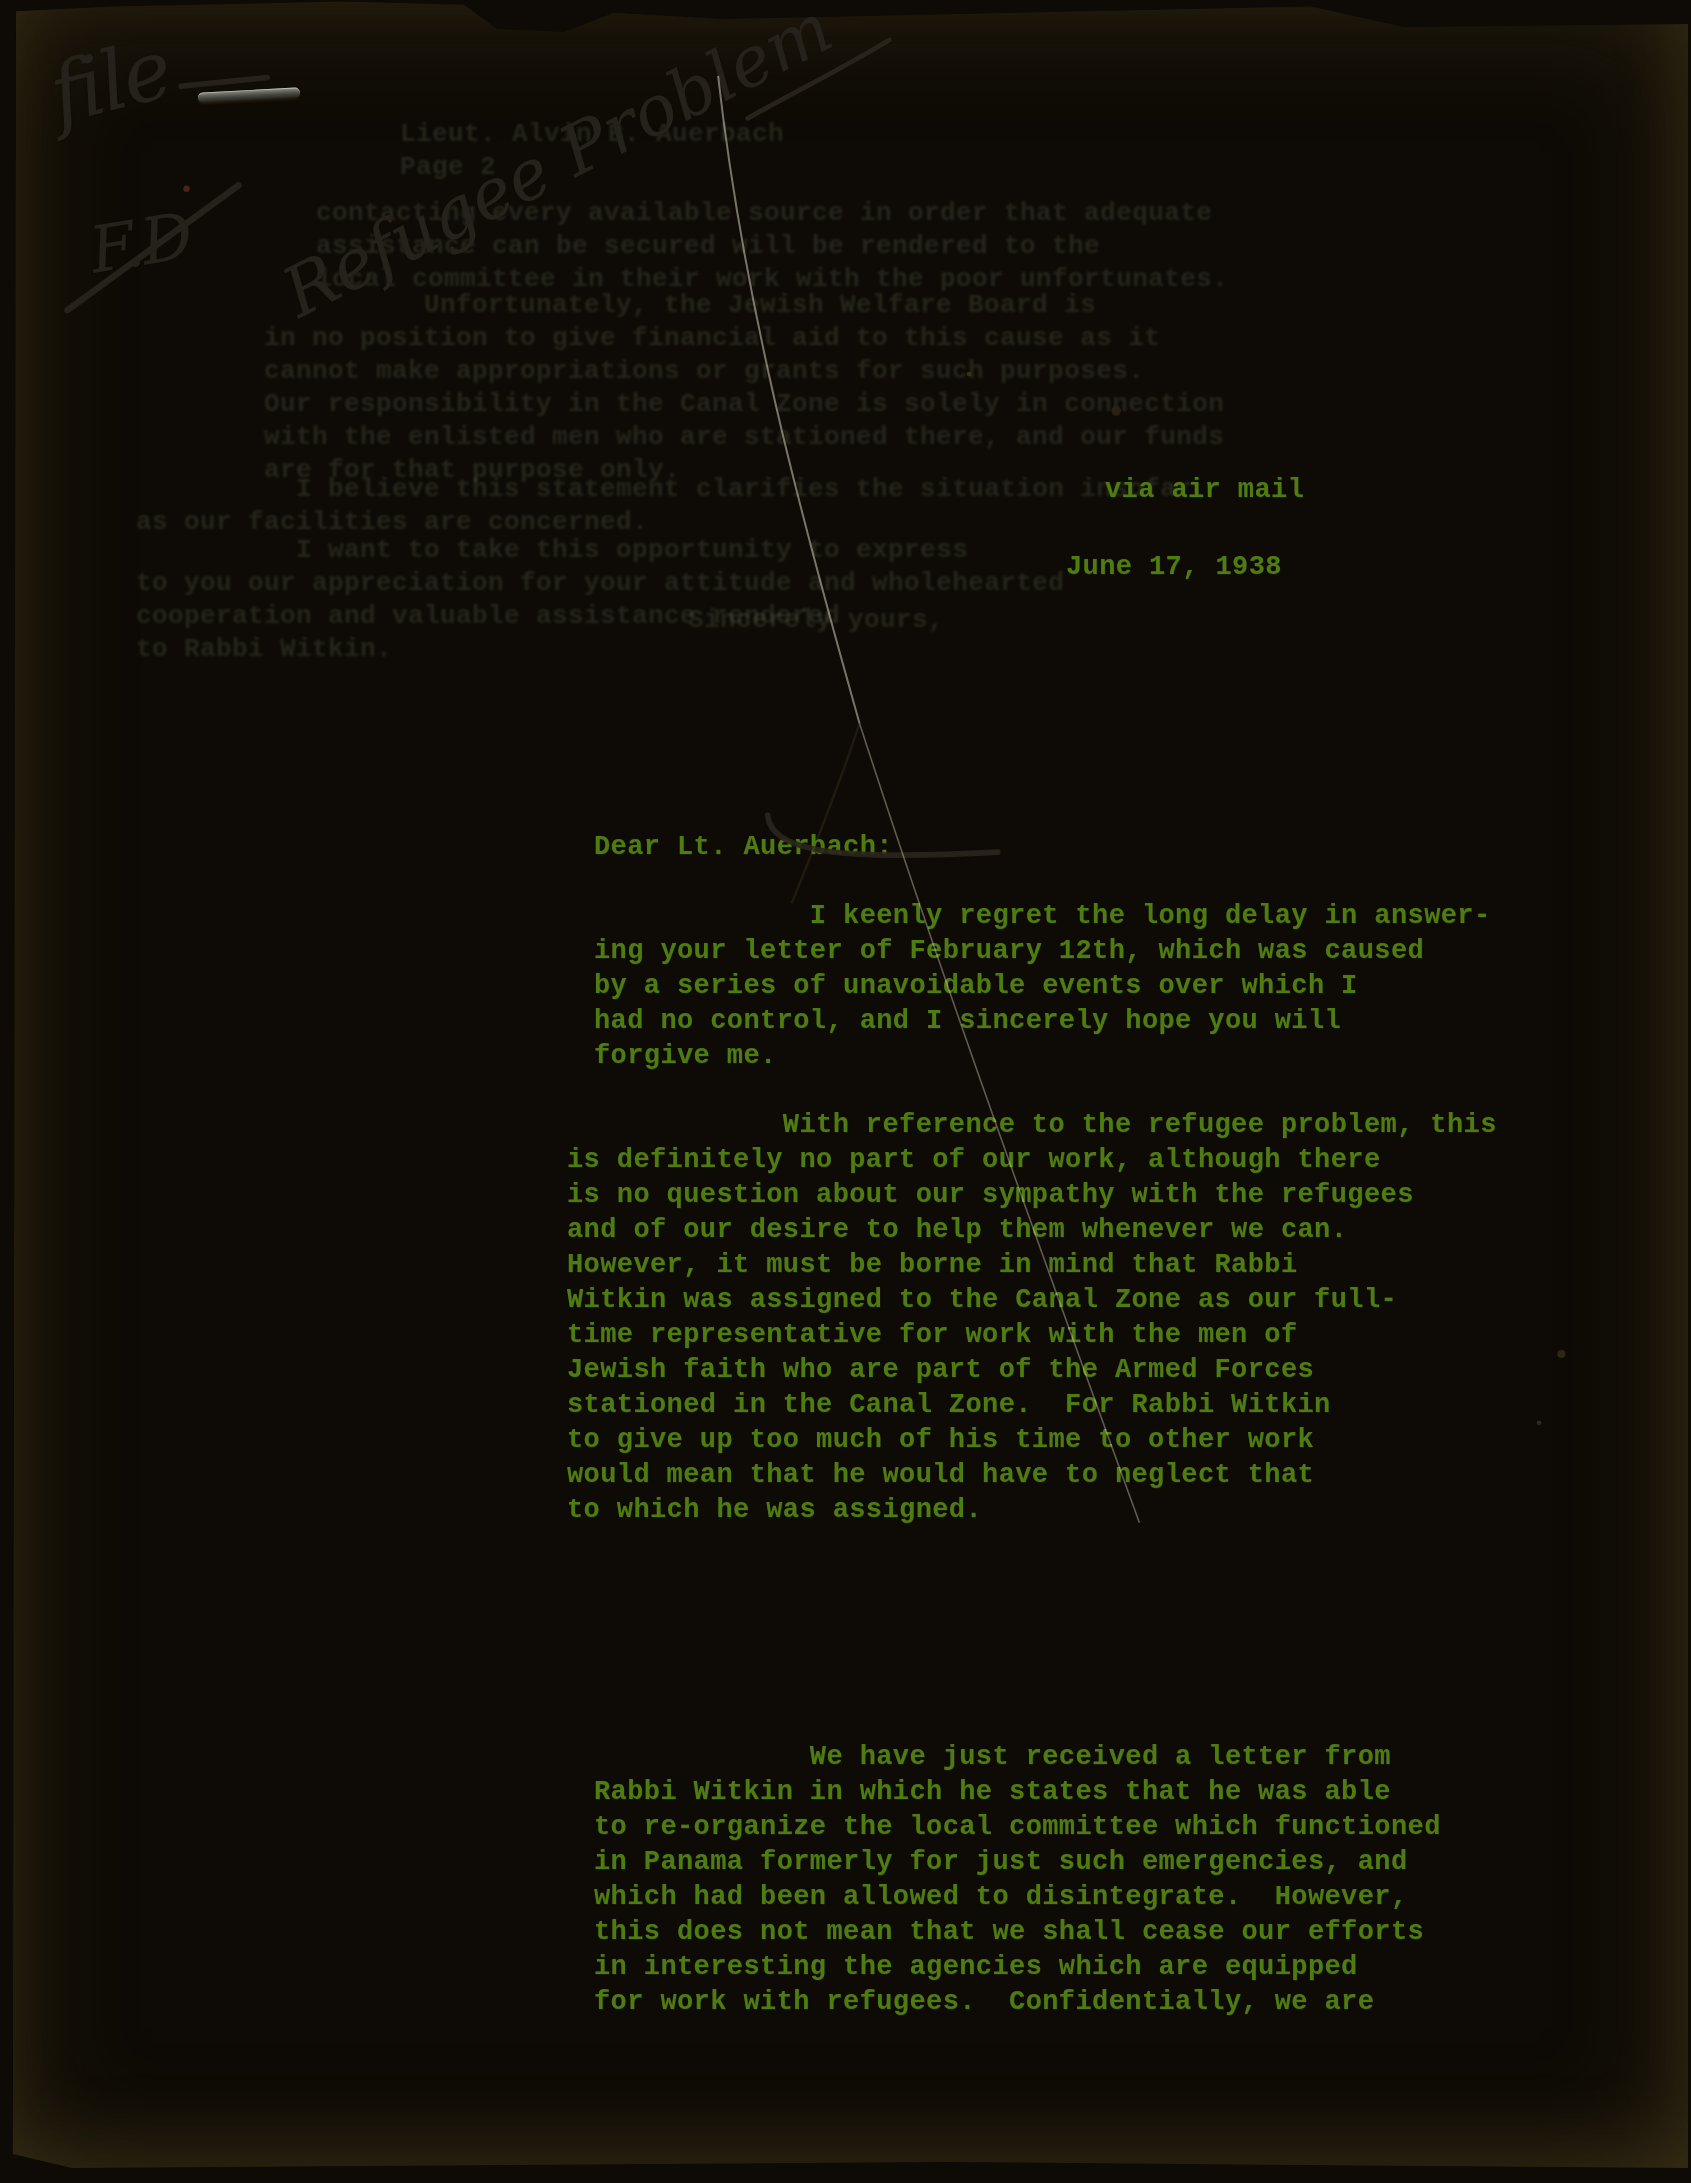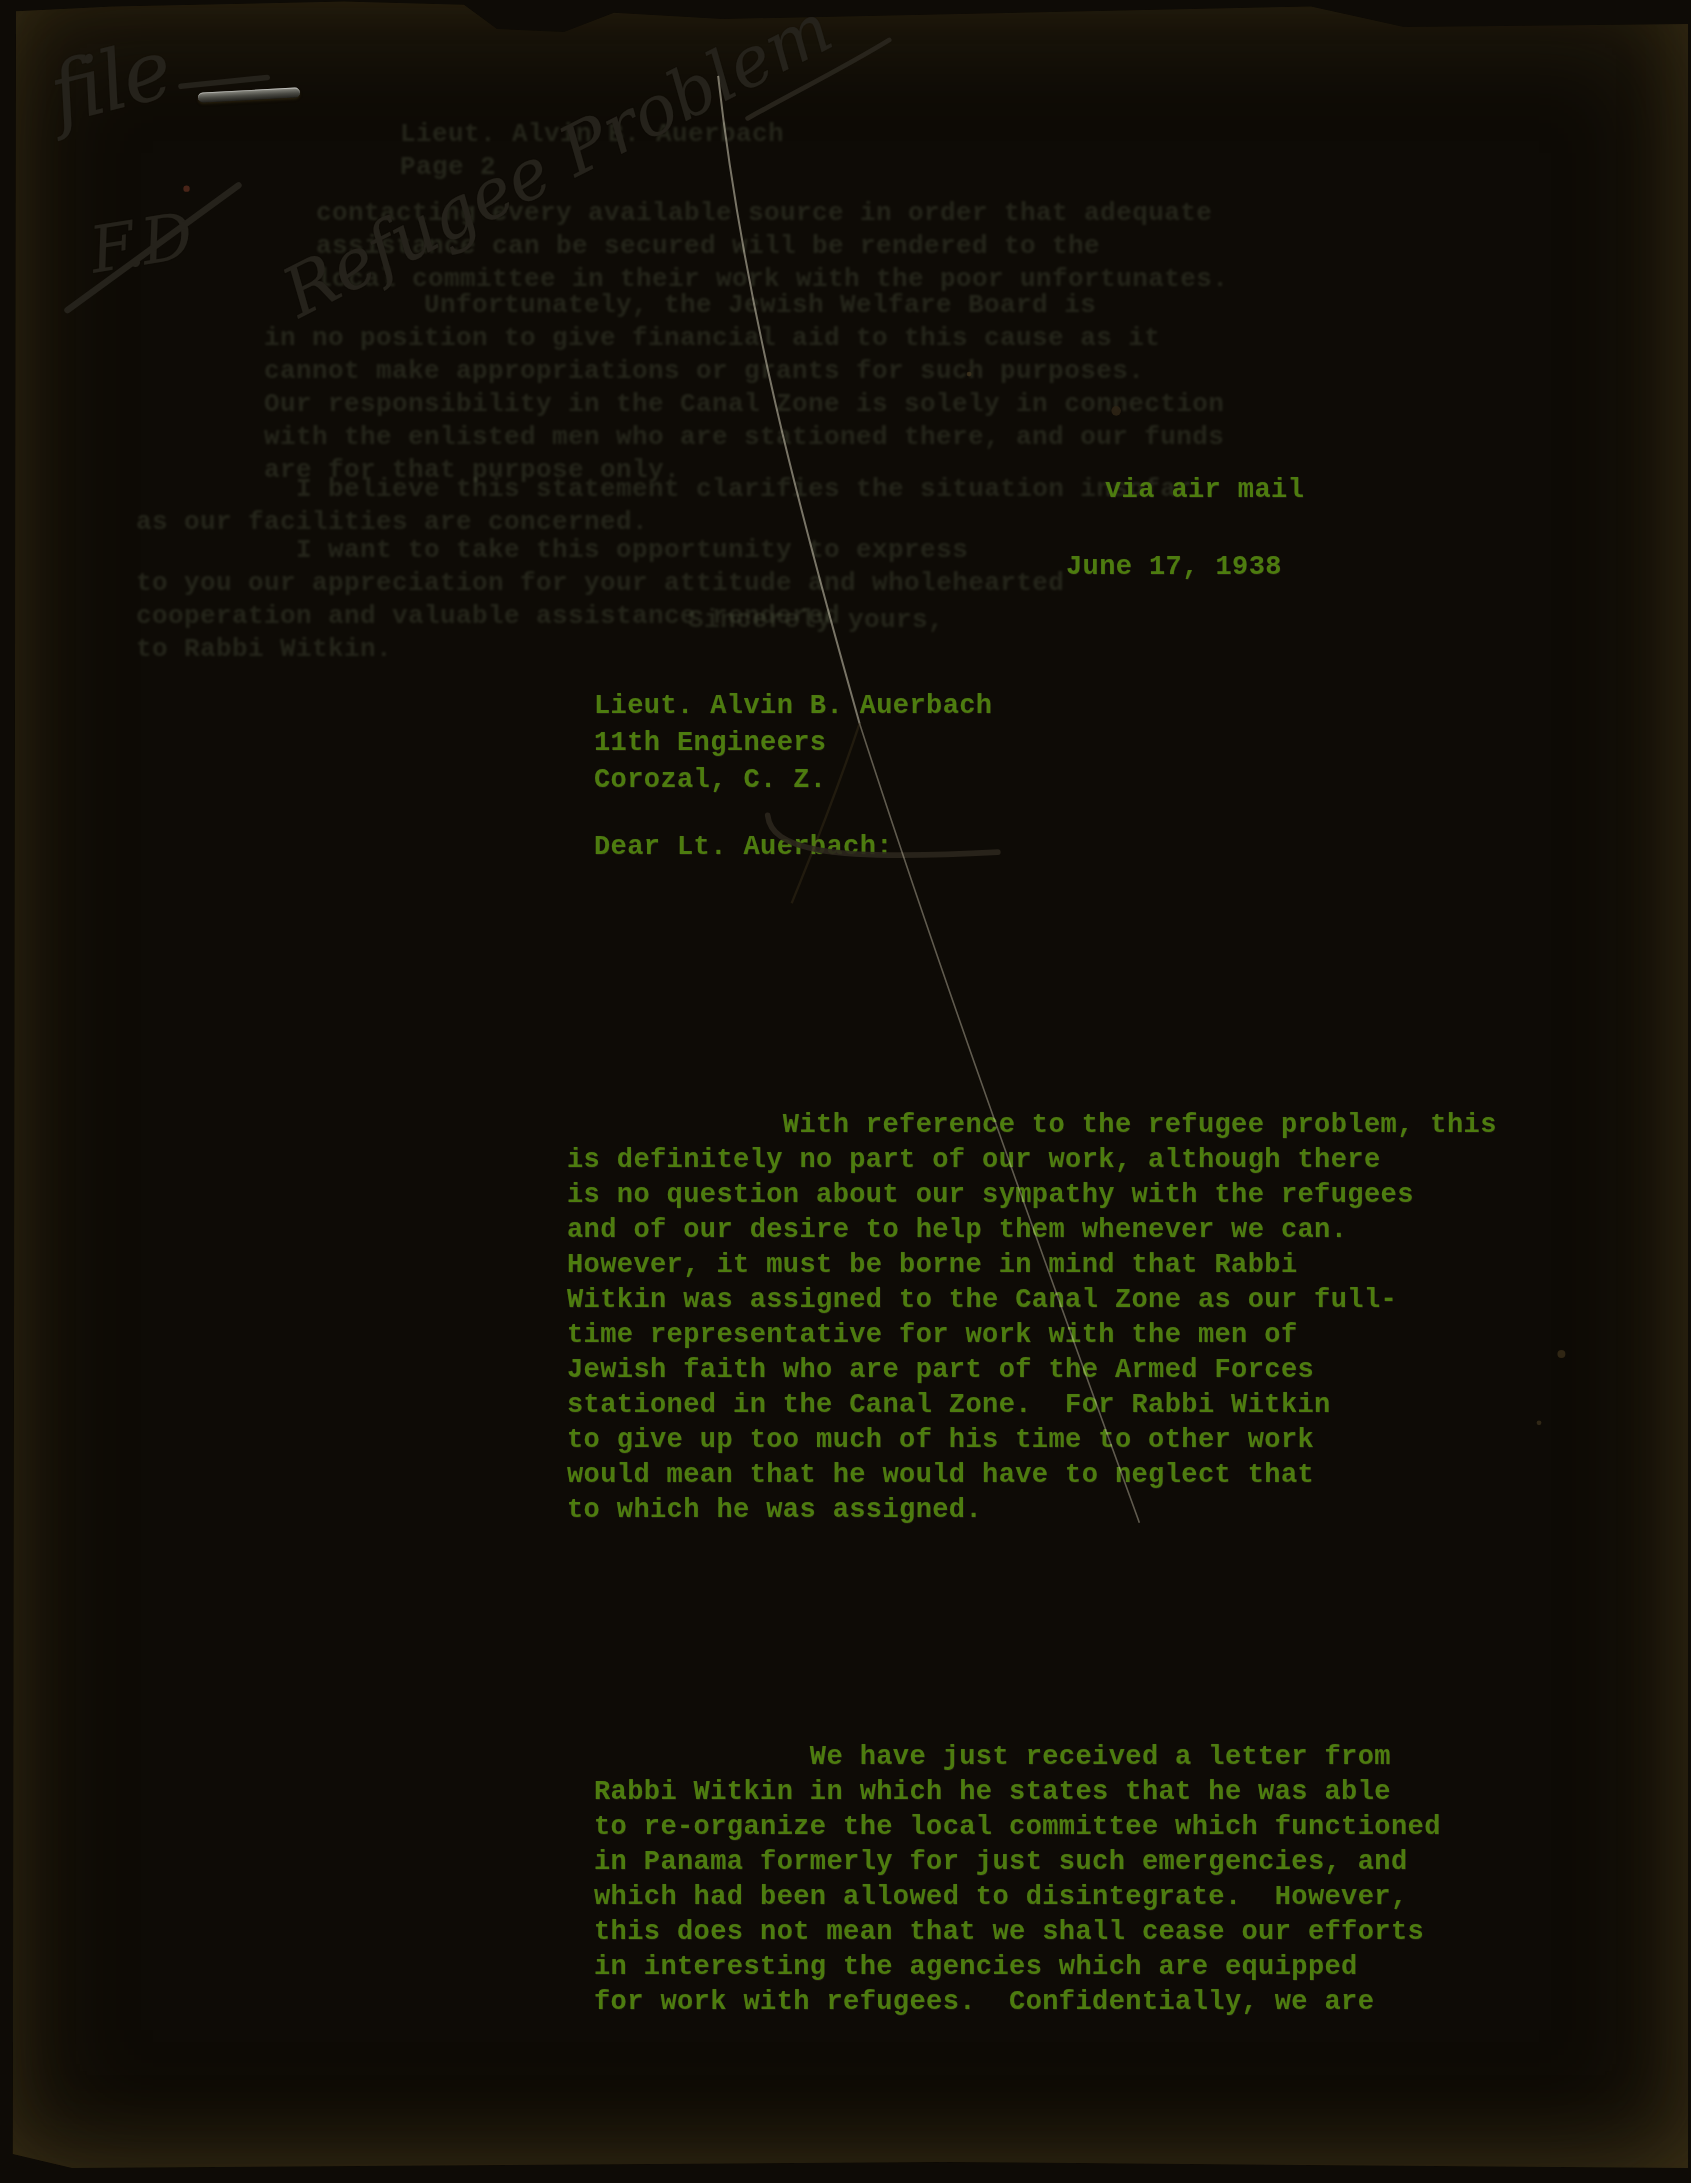--- a/index.html
+++ b/index.html
@@ -80,26 +80,28 @@
 as our facilities are concerned.</div>
   <div class="ghost" style="left:136px;top:534px;">          I want to take this opportunity to express
 to you our appreciation for your attitude and wholehearted
 cooperation and valuable assistance rendered
 to Rabbi Witkin.</div>
   <div class="ghost" style="left:688px;top:604px;">Sincerely yours,</div>
 
   <div class="typed" style="left:1105px;top:473px;">via air mail</div>
   <div class="typed" style="left:1066px;top:550px;">June 17, 1938</div>
 
-  <div class="typed" style="left:594px;top:688px;line-height:37px;">Lieut. Alvin B. Auerbach
-11th Engineers
-Corozal, C. Z.</div>
 
   <div class="typed" style="left:594px;top:830px;">Dear Lt. Auerbach:</div>
 
+  <div class="typed" style="left:594px;top:899px;">             I keenly regret the long delay in answer-
+ing your letter of February 12th, which was caused
+by a series of unavoidable events over which I
+had no control, and I sincerely hope you will
+forgive me.</div>
   <div class="typed" style="left:567px;top:1108px;">             With reference to the refugee problem, this
 is definitely no part of our work, although there
 is no question about our sympathy with the refugees
 and of our desire to help them whenever we can.
 However, it must be borne in mind that Rabbi
 Witkin was assigned to the Canal Zone as our full-
 time representative for work with the men of
 Jewish faith who are part of the Armed Forces
 stationed in the Canal Zone.  For Rabbi Witkin
 to give up too much of his time to other work

